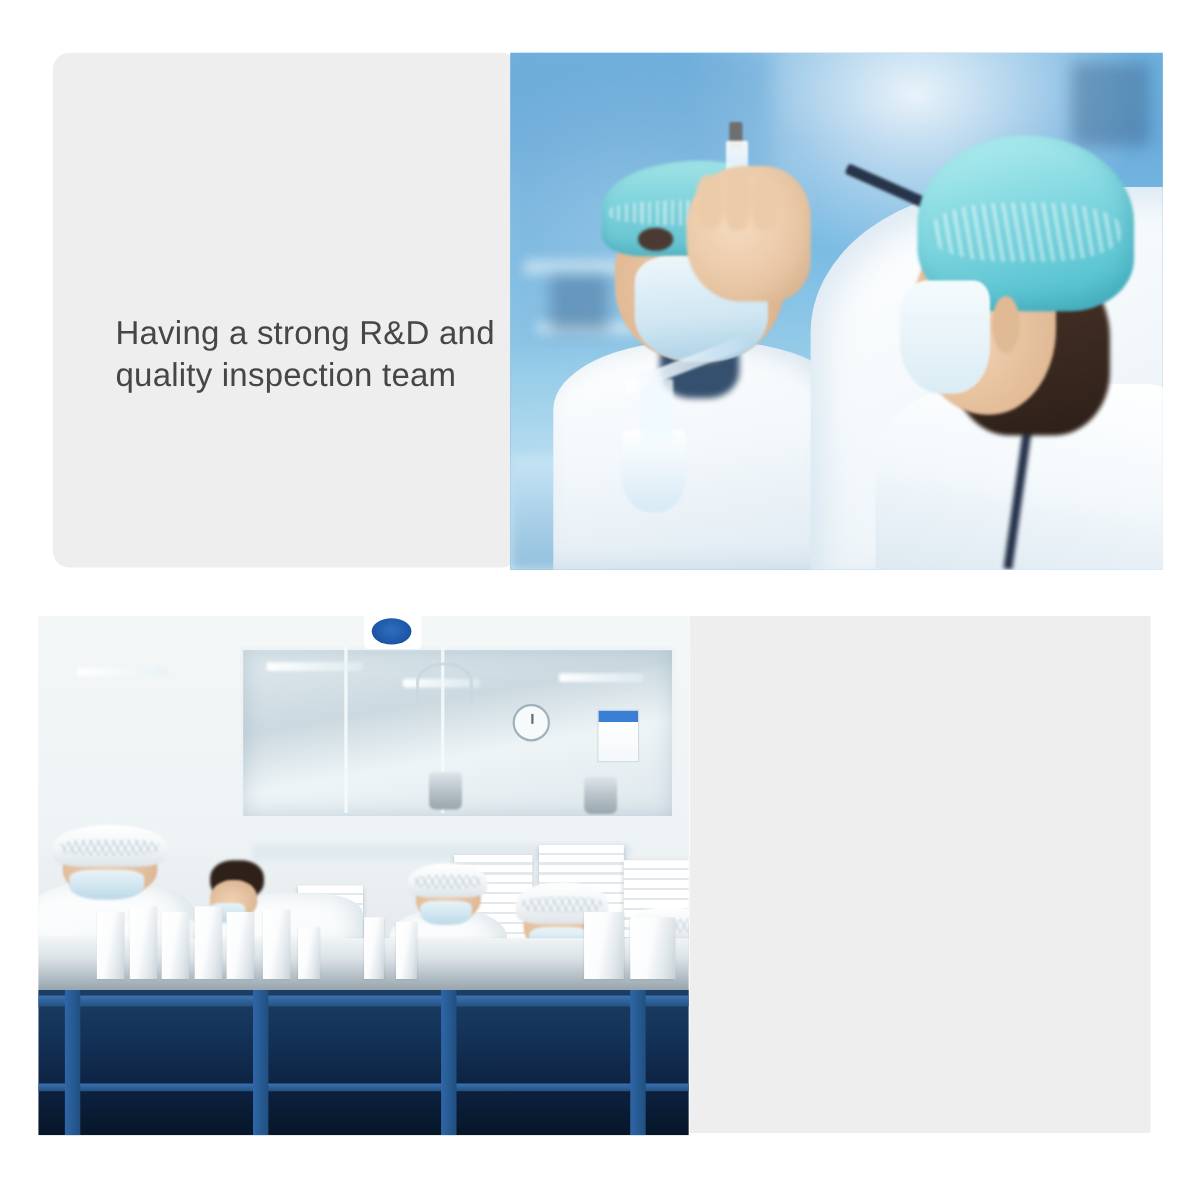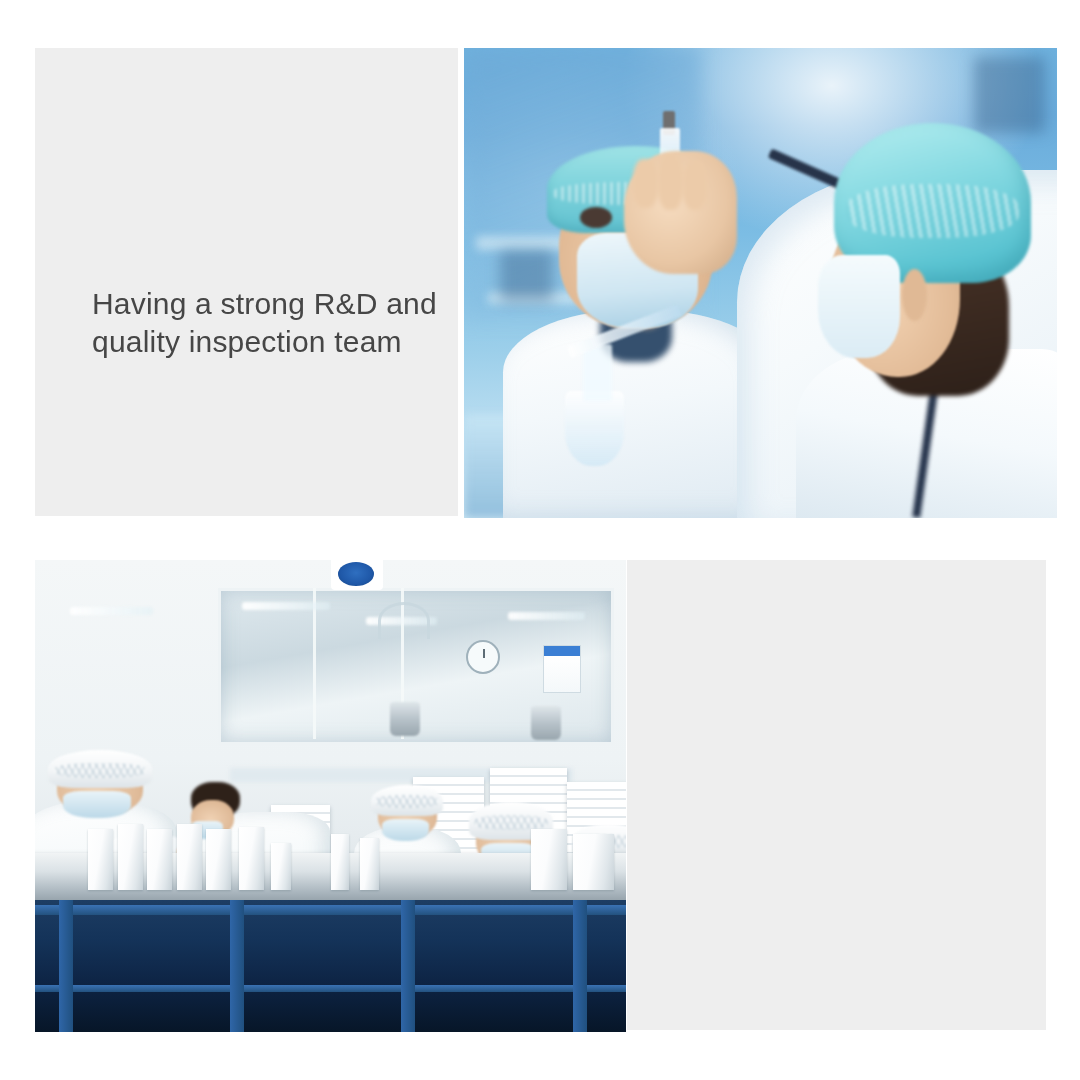--- a/index.html
+++ b/index.html
@@ -17,23 +17,24 @@
 
   
   .section-top {
     position: absolute;
     left: 0; top: 0;
     width: 1080px;
     height: 520px;
   }
   .panel-gray-top {
     position: absolute;
-    left: 35px; top: 48px;
+    left: 48px; top: 48px;
     width: 423px; height: 468px;
     background: #eeeeee;
+    border-radius: 15px;
   }
   .caption-top {
     position: absolute;
     left: 57px;
     top: 237px;
     width: 400px;
     color: #464646;
     font-size: 30px;
     line-height: 1.28;
     letter-spacing: 0.2px;

